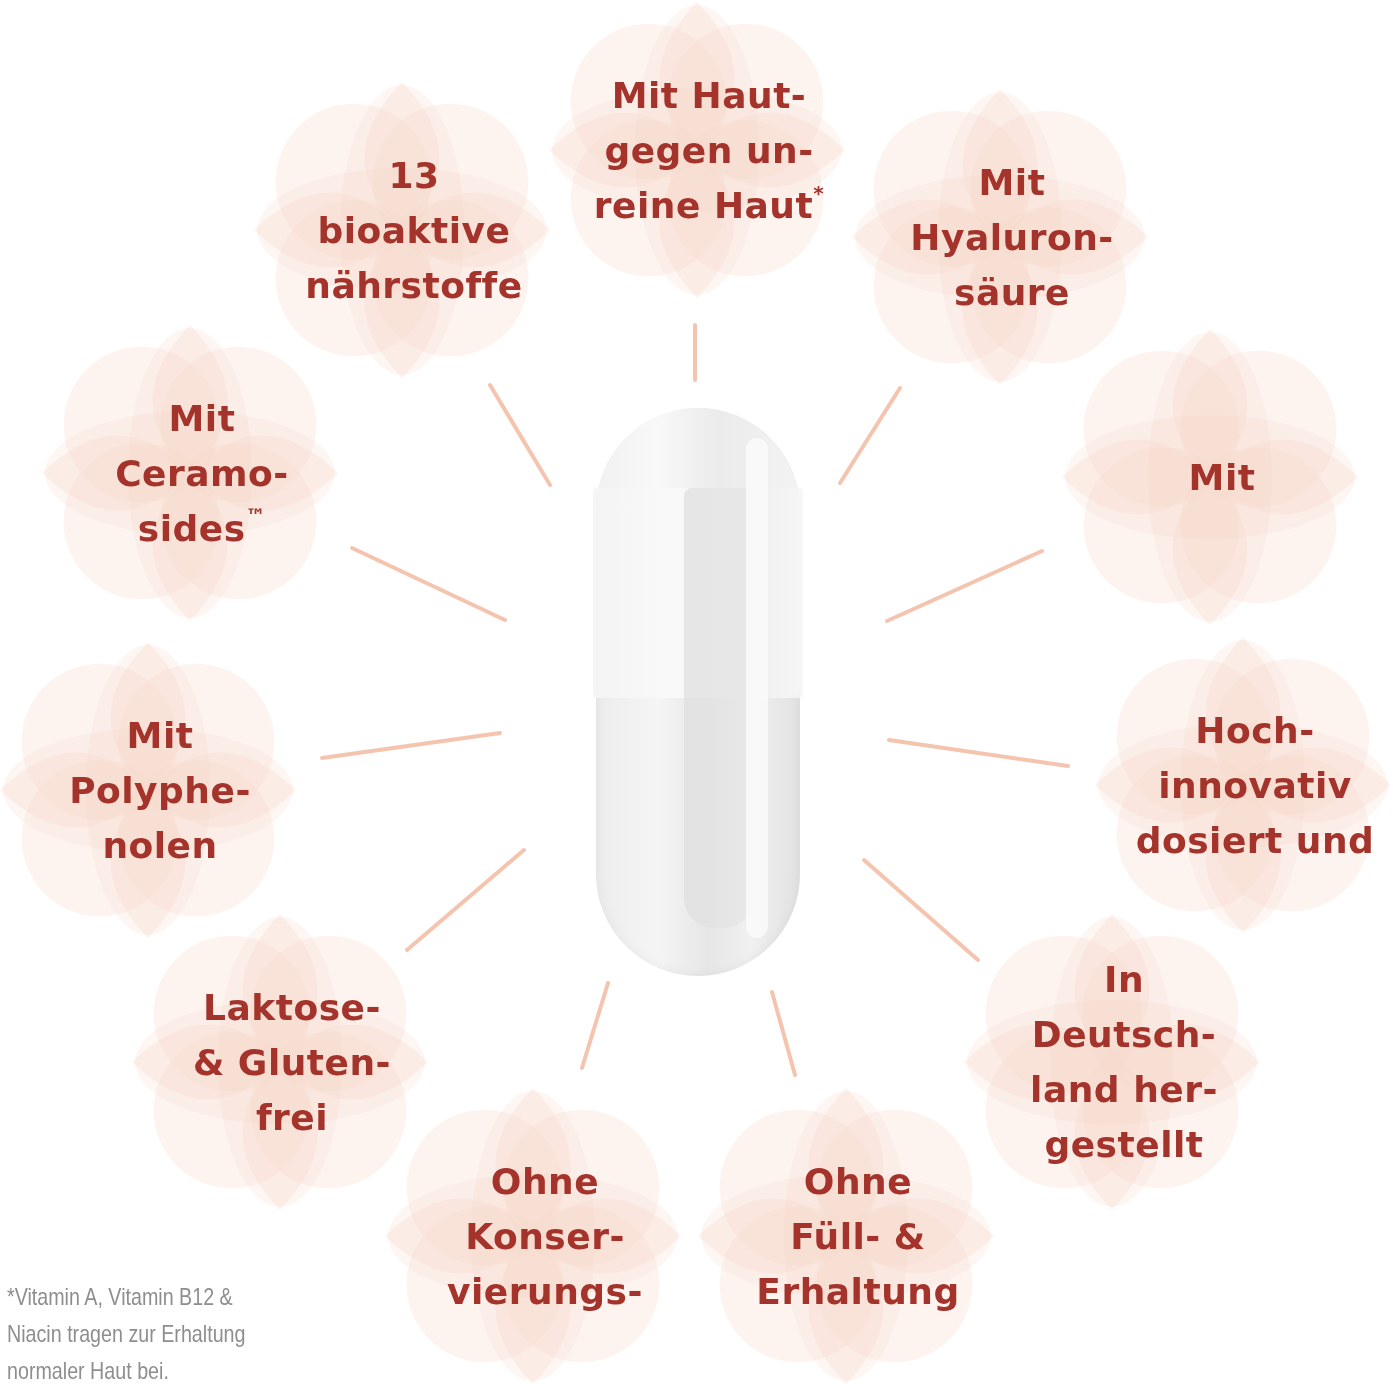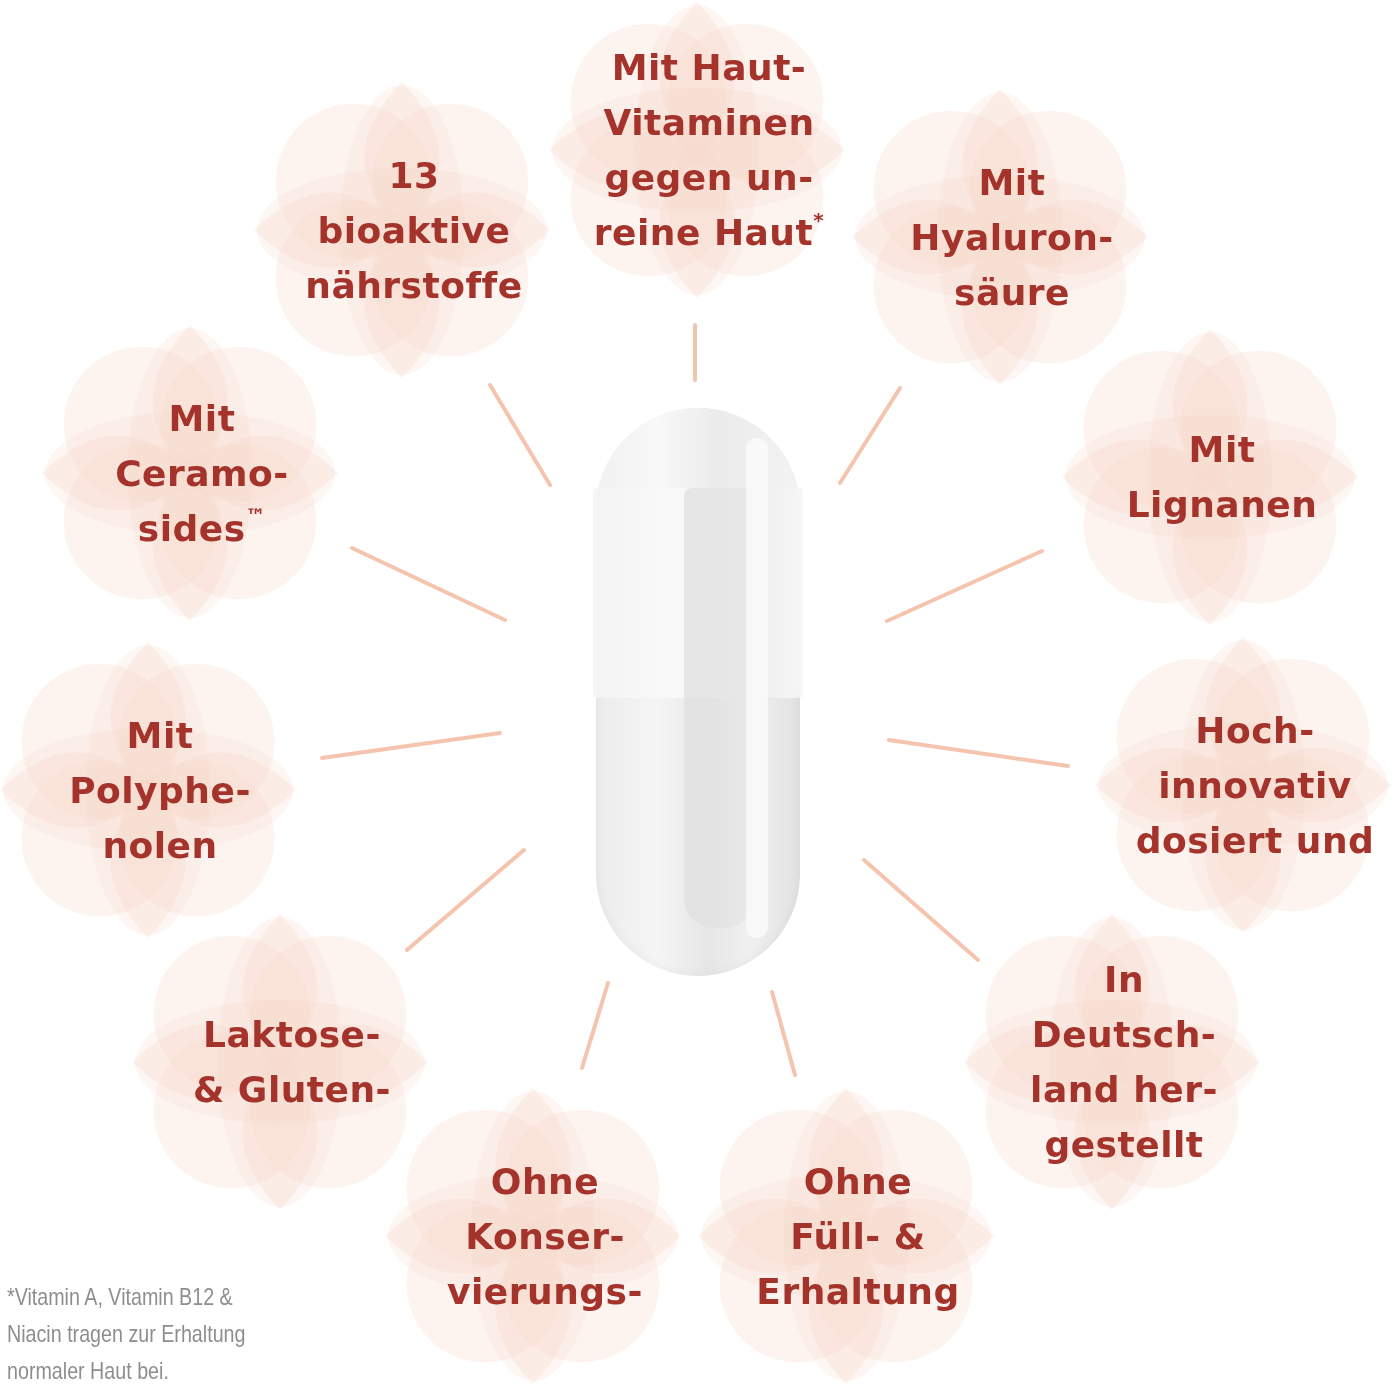--- a/index.html
+++ b/index.html
@@ -189,21 +189,20 @@
     <div class="band"></div>
     <div class="inner"></div>
     <div class="shine"></div>
   </div>
 
   <div id="badges">
       <div class="badge" style="left: 697px; top: 150px;">
         <div class="badge-text">
           <div class="lines">
             <span class="line">Mit Haut-</span>
-            <span class="line">Vitaminen</span>
             <span class="line">gegen un-</span>
             <span class="line">reine Haut<sup>*</sup></span>
           </div>
         </div>
       </div>
       <div class="badge" style="left: 402px; top: 230px;">
         <div class="badge-text">
           <div class="lines">
             <span class="line">13</span>
             <span class="line">bioaktive</span>
@@ -226,21 +225,20 @@
             <span class="line">Mit</span>
             <span class="line">Ceramo-</span>
             <span class="line">sides<sup>™</sup></span>
           </div>
         </div>
       </div>
       <div class="badge" style="left: 1210px; top: 477px;">
         <div class="badge-text">
           <div class="lines">
             <span class="line">Mit</span>
-            <span class="line">Lignanen</span>
           </div>
         </div>
       </div>
       <div class="badge" style="left: 148px; top: 790px;">
         <div class="badge-text">
           <div class="lines">
             <span class="line">Mit</span>
             <span class="line">Polyphe-</span>
             <span class="line">nolen</span>
           </div>
@@ -253,20 +251,21 @@
             <span class="line">innovativ</span>
             <span class="line">dosiert und</span>
           </div>
         </div>
       </div>
       <div class="badge" style="left: 280px; top: 1062px;">
         <div class="badge-text">
           <div class="lines">
             <span class="line">Laktose-</span>
             <span class="line">&amp; Gluten-</span>
+            <span class="line">frei</span>
           </div>
         </div>
       </div>
       <div class="badge" style="left: 1112px; top: 1062px;">
         <div class="badge-text">
           <div class="lines">
             <span class="line">In</span>
             <span class="line">Deutsch-</span>
             <span class="line">land her-</span>
             <span class="line">gestellt</span>

